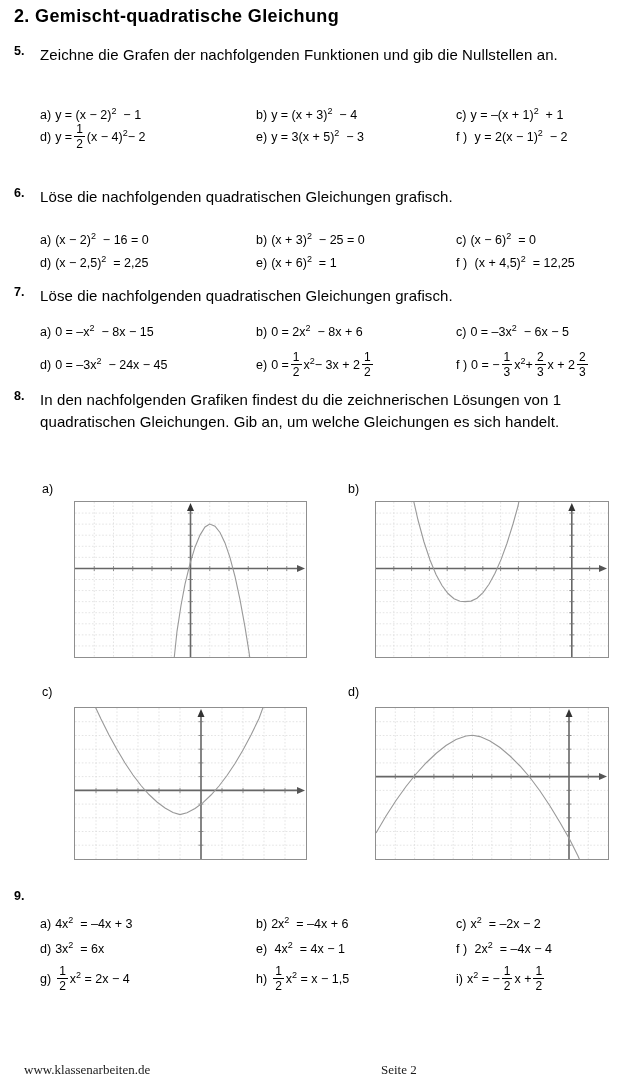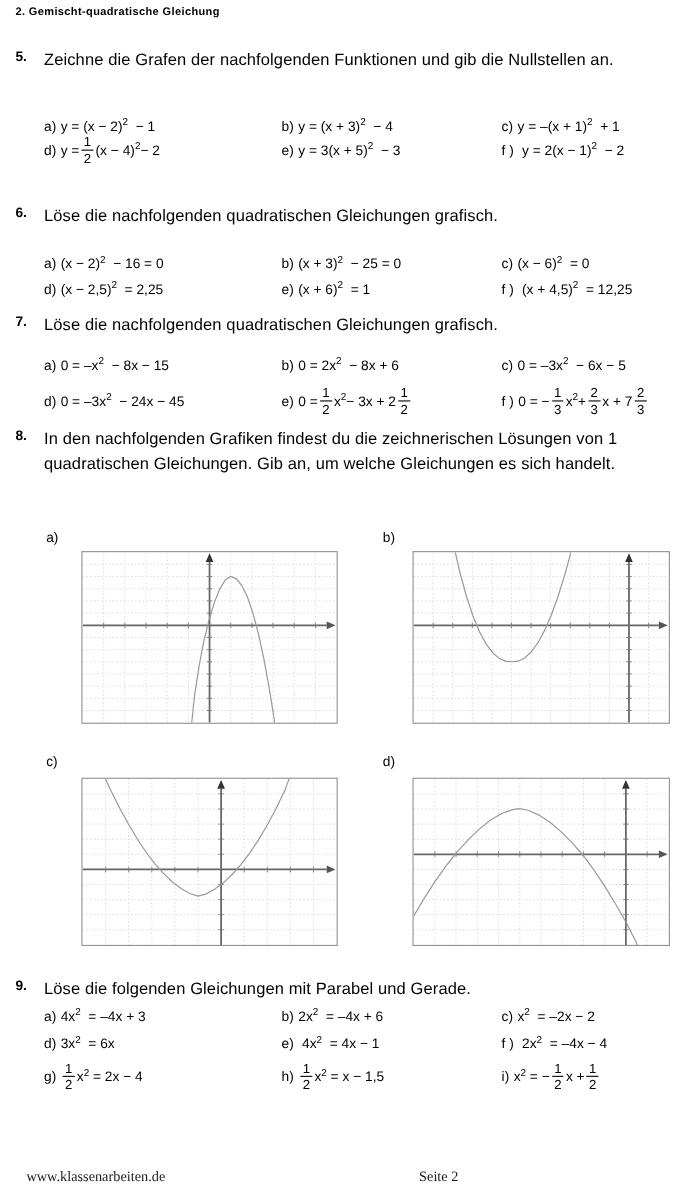--- a/index.html
+++ b/index.html
@@ -13,21 +13,21 @@
     color: #000000;
     overflow: hidden;
     -webkit-font-smoothing: antialiased;
   }
   .sheet { position: relative; width: 632px; height: 1080px; }
 
   
   .chapter-title {
     position: absolute;
     left: 14px; top: 6px;
-    font-size: 10px;
+    font-size: 18px;
     font-weight: bold;
     letter-spacing: .35px;
   }
 
   
   .exercise { position: absolute; left: 14px; width: 612px; }
   .ex-head { display: flex; align-items: flex-start; }
   .ex-num {
     font-weight: bold;
     font-size: 12.5px;
@@ -218,21 +218,21 @@
       <span>0 = −</span>
       <span class="frac">
         <span class="num">1</span>
         <span class="den">3</span>
       </span>
       <span>x<sup>2</sup>+</span>
       <span class="frac">
         <span class="num">2</span>
         <span class="den">3</span>
       </span>
-      <span>x + 7</span>
+      <span>x + 2</span>
       <span class="frac">
         <span class="num">2</span>
         <span class="den">3</span>
       </span>
     </div>
   </div>
 
   <div class="exercise" style="top:389px;">
     <div class="ex-head">
       <span class="ex-num">8.</span>
@@ -476,21 +476,20 @@
         <line x1="190.5" y1="137.2" x2="195.5" y2="137.2"></line>
       </g>
 
       <path d="M 0 125 L 10 108 L 20 92.5 L 30 78.5 L 40 66 L 50 55 L 60 45.5 L 70 37.5 L 80 31.5 L 90 28 L 96.5 27.2 L 104 28.6 L 114 33 L 124 39.5 L 134 48 L 144 58 L 154 69.5 L 164 83 L 174 98 L 184 114.5 L 194 132 L 202 148 L 205 155" fill="none" stroke="#999" stroke-width="1.1"></path>
     </svg>
   </div>
 
   <div class="exercise" style="top:889px;">
     <div class="ex-head">
       <span class="ex-num">9.</span>
-      <span class="ex-text">Löse die folgenden Gleichungen mit Parabel und Gerade.</span>
     </div>
   </div>
   <div class="eqgrid" style="top:915px; row-gap:8px;">
     <div class="eq">
       <span class="lbl">a)</span>
       <span>4x<sup>2</sup>&nbsp; = –4x + 3</span>
     </div>
     <div class="eq">
       <span class="lbl">b)</span>
       <span>2x<sup>2</sup>&nbsp; = –4x + 6</span>

